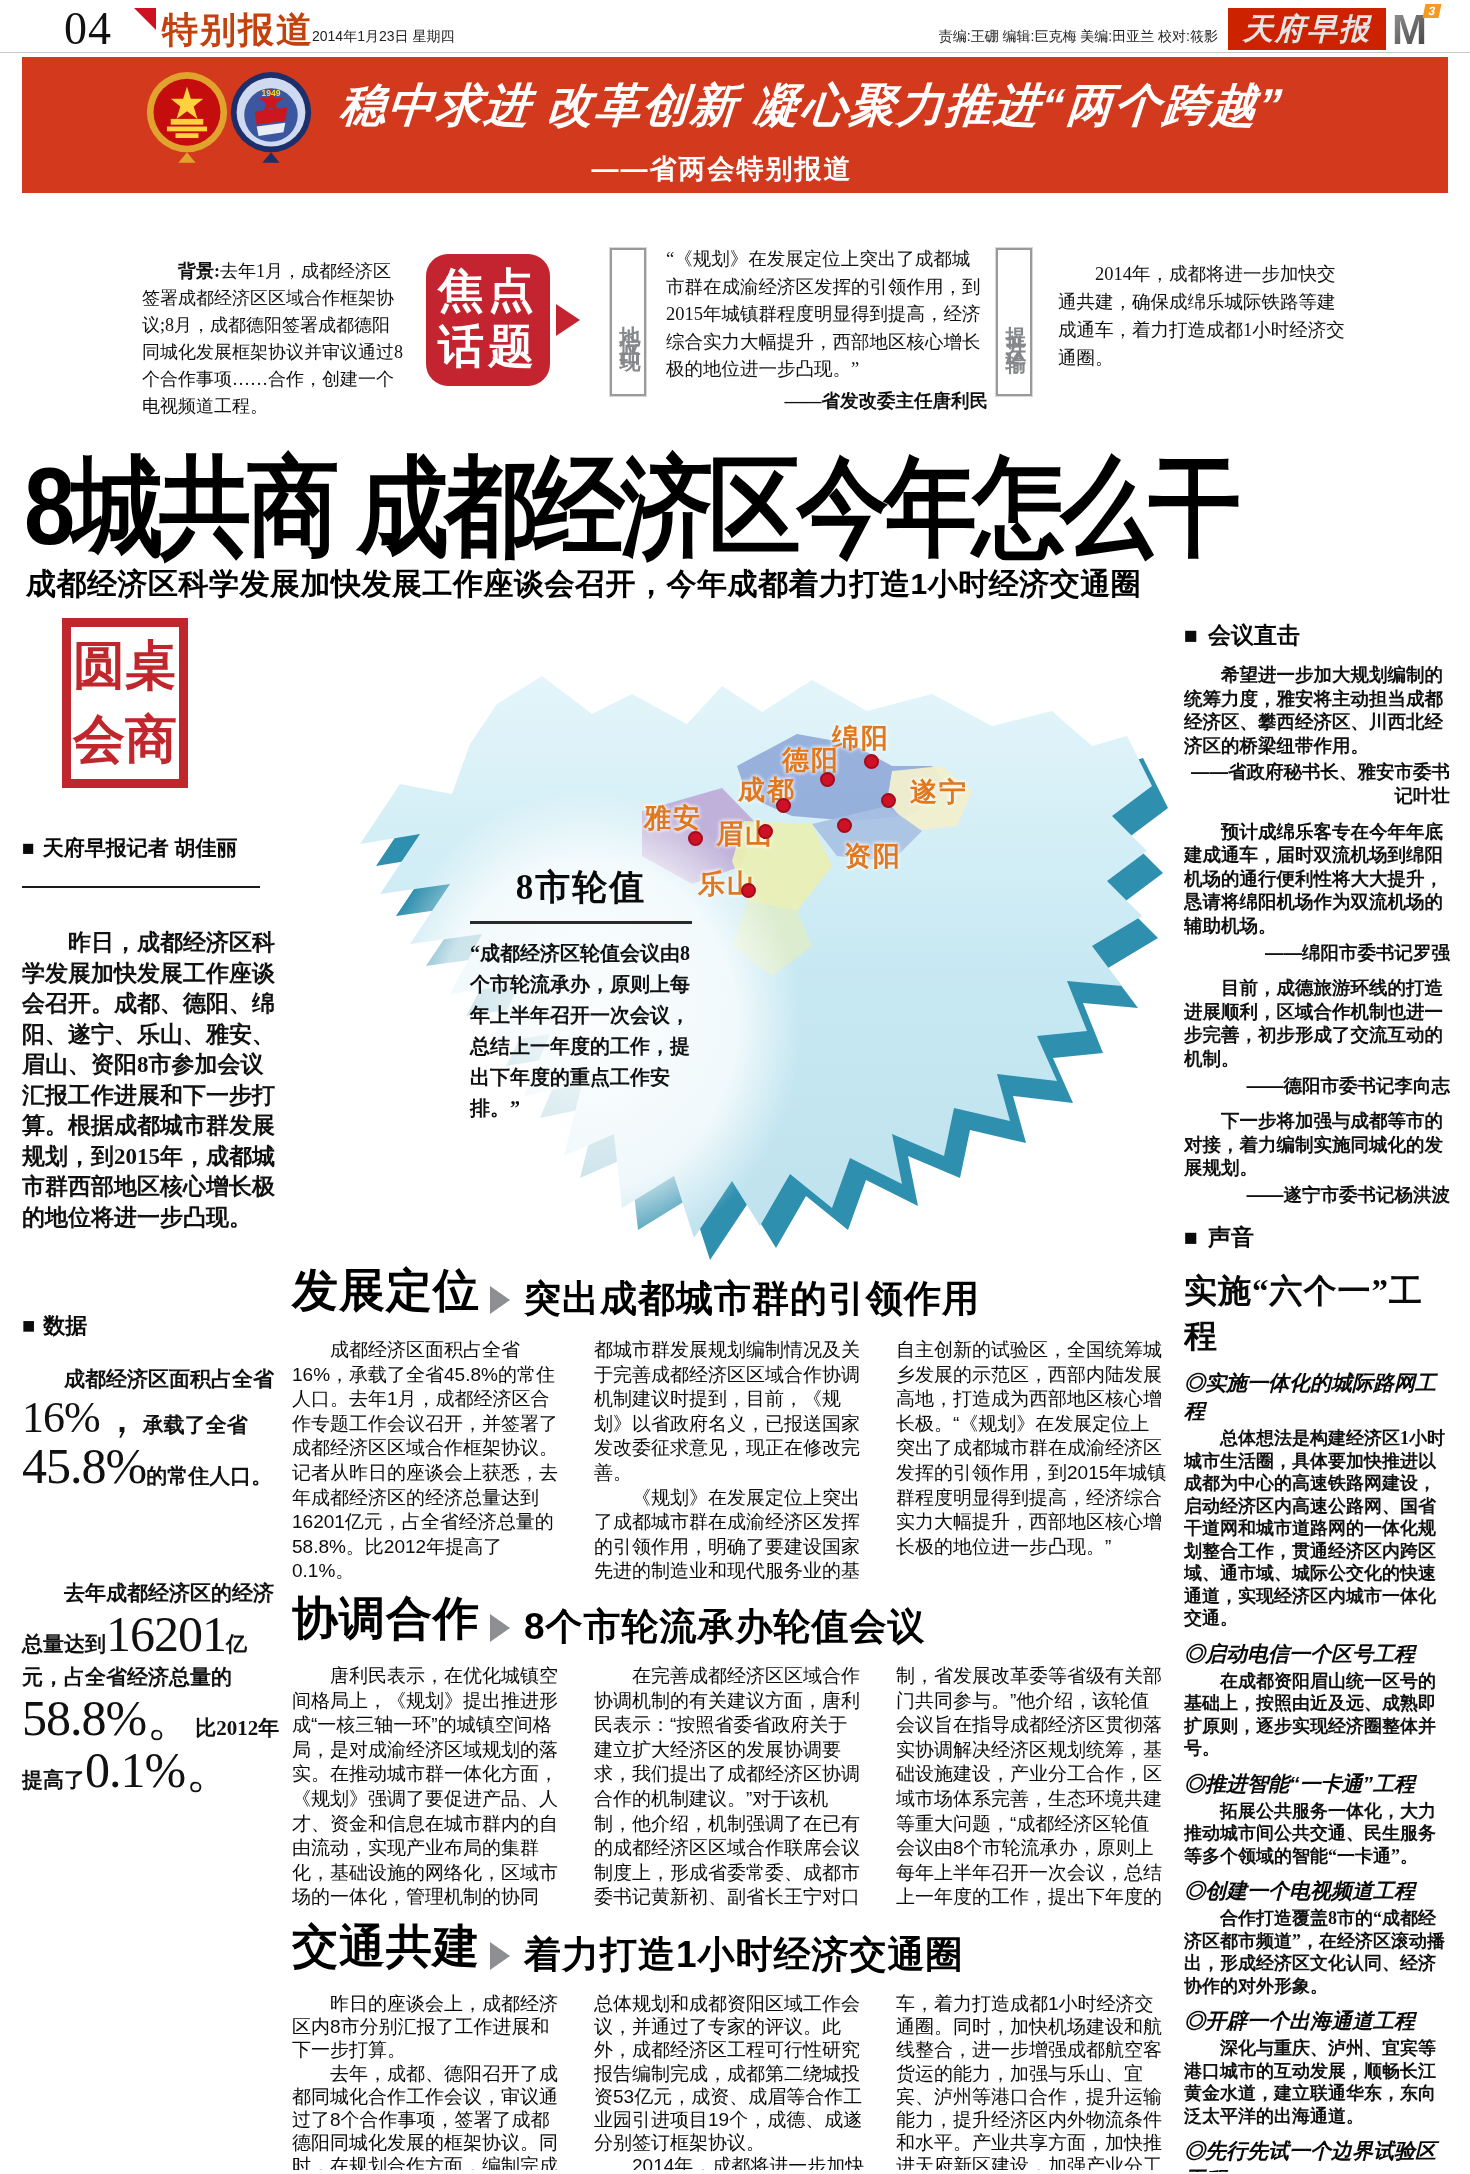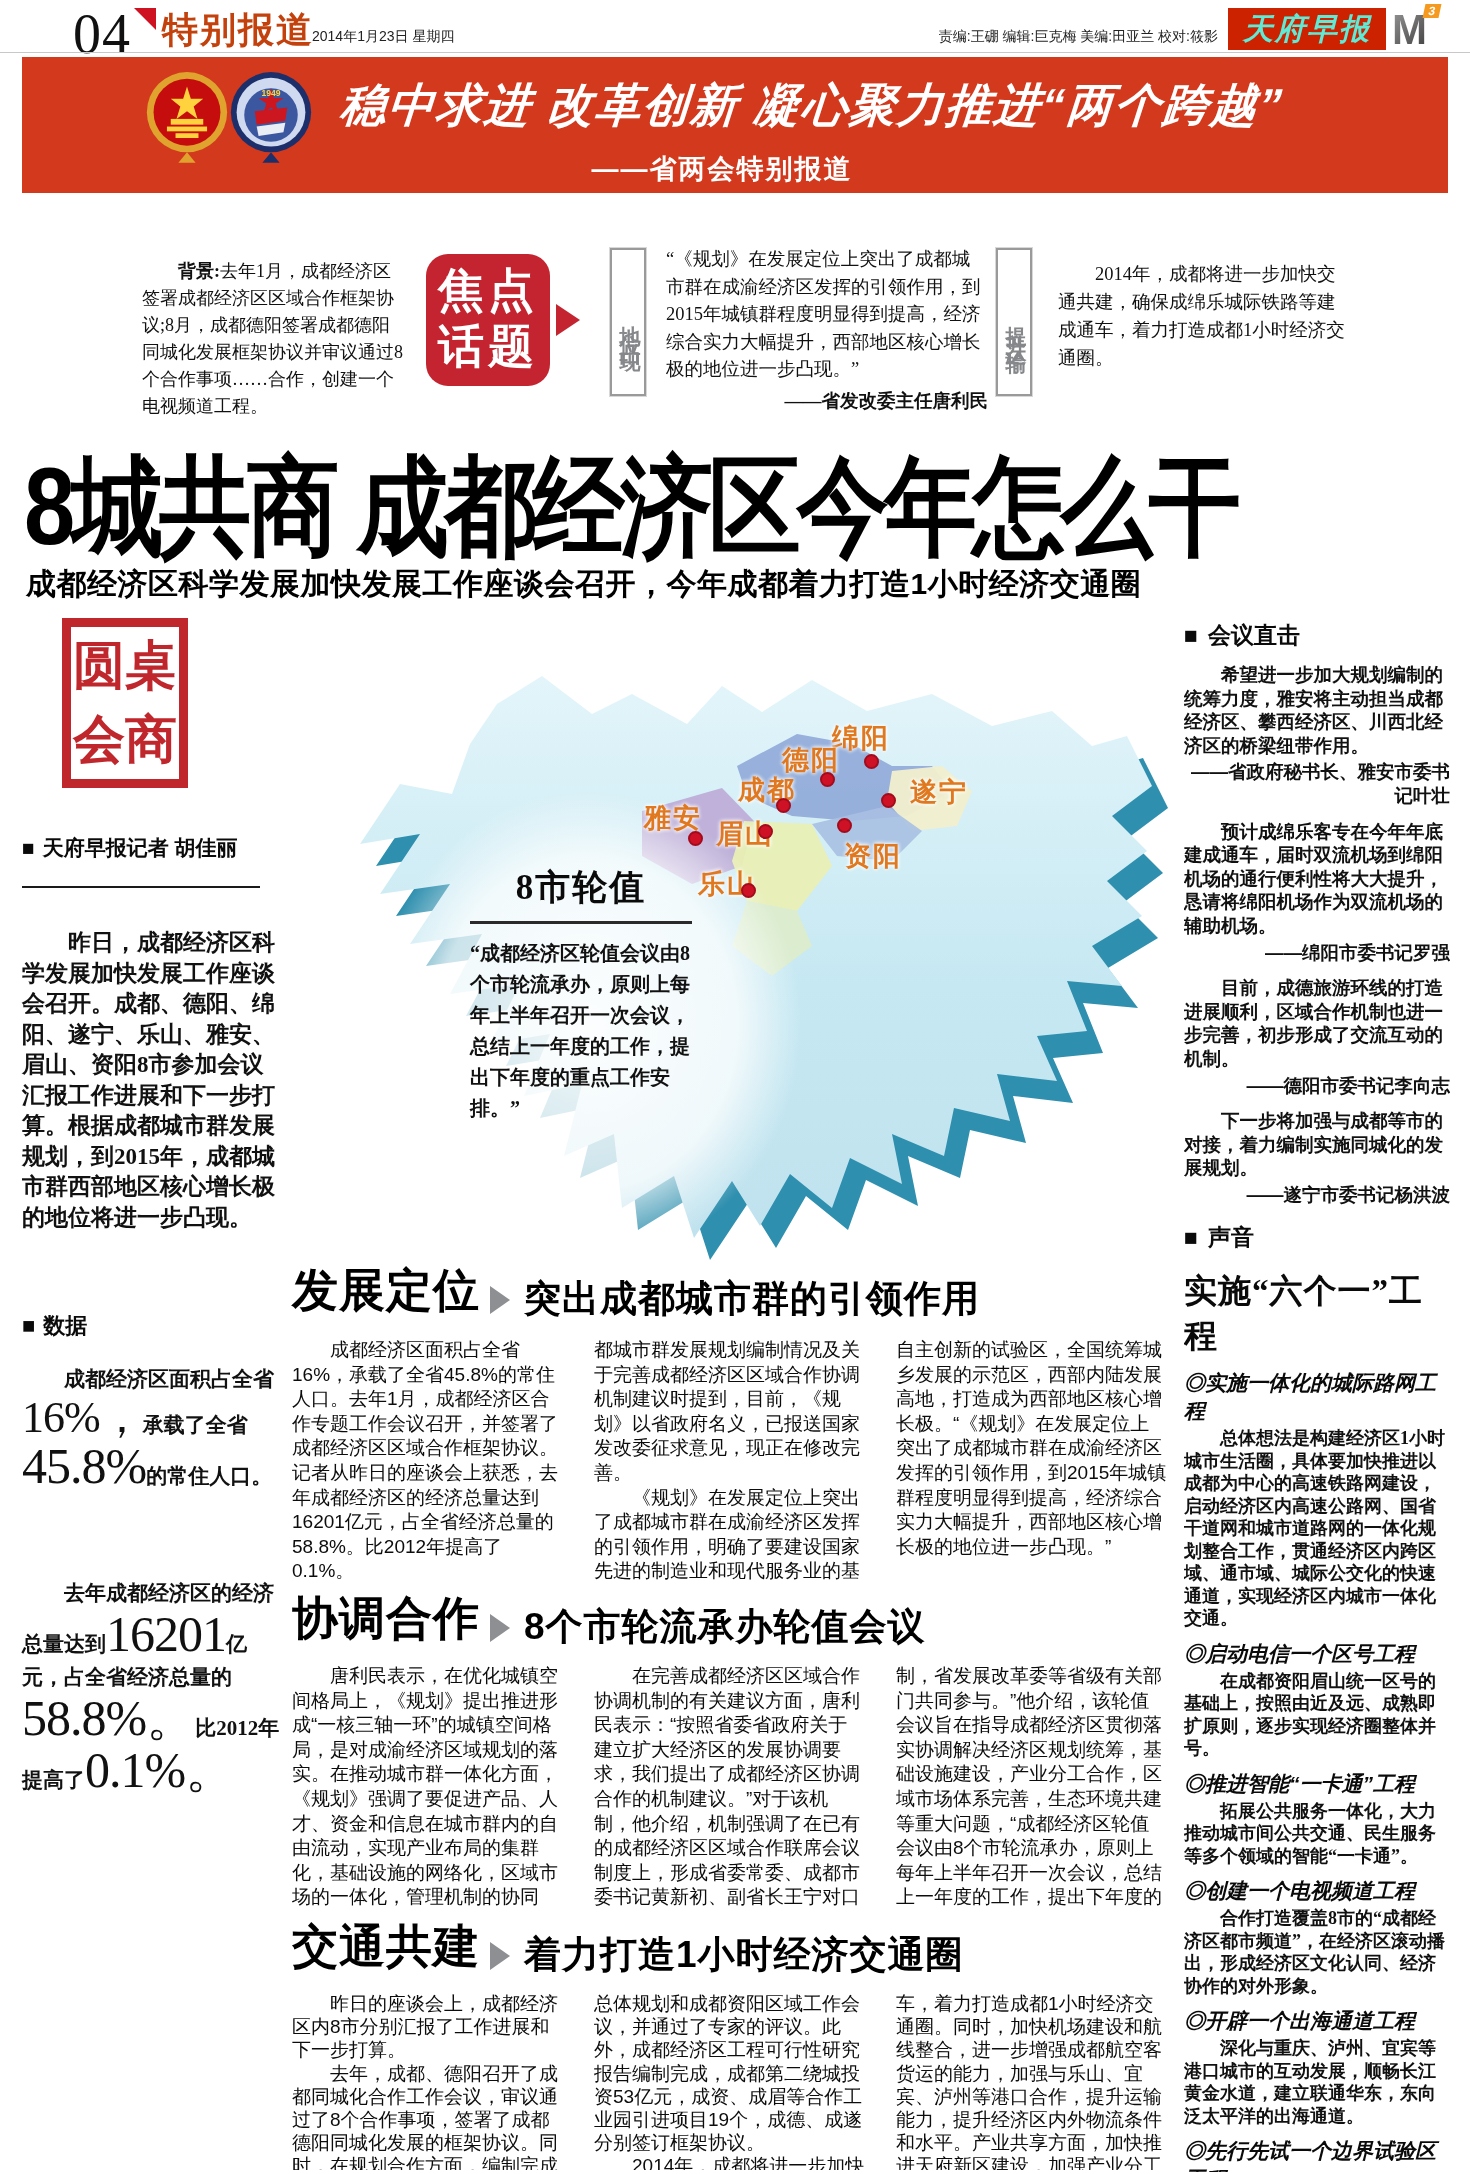--- a/index.html
+++ b/index.html
@@ -2,26 +2,26 @@
 <html><head>
 <meta charset="utf-8">
 <style>
   * { margin:0; padding:0; box-sizing:border-box; }
   body { background:#e9e9e9; font-family:"Liberation Sans", sans-serif; }
   .page { position:relative; width:1470px; height:2174px; background:#ffffff; margin:0 auto; overflow:hidden; }
 
   
   .hdr { position:absolute; top:6px; left:22px; right:22px; height:44px; }
   .hdr-rule { position:absolute; top:52px; left:0; right:0; height:1px; background:#c8c8c8; }
-  .pagenum { position:absolute; left:42px; top:-4px; font-family:"Liberation Serif", serif; font-size:56px; font-weight:400; color:#111; letter-spacing:1px;margin-left:9px;}
+  .pagenum { position:absolute; left:42px; top:-4px; font-family:"Liberation Serif", serif; font-size:46px; font-weight:400; color:#111; letter-spacing:1px;}
   .pagenum-flag { position:absolute; left:112px; top:2px; width:22px; height:22px; background:#cf1222; clip-path:polygon(0 0,100% 0,100% 100%); }
   .hdr-sec { position:absolute; left:140px; top:0px; font-size:36px; font-weight:900; color:#c2410c; letter-spacing:2px; }
   .hdr-date { position:absolute; left:290px; top:22px; font-size:14px; color:#222; }
   .hdr-credits { position:absolute; right:230px; top:22px; font-size:14px; color:#222; }
-  .hdr-logo { position:absolute; right:62px; top:2px; width:158px; height:42px; background:#cc2200; color:#5eead4; font-family:Liberation Sans, sans-serif; font-weight:900; font-size:30px; text-align:center; line-height:42px; letter-spacing:2px; font-style:italic; }
+  .hdr-logo { position:absolute; right:62px; top:2px; width:158px; height:42px; background:#cc2200; color:#e5e5e5; font-family:Liberation Sans, sans-serif; font-weight:900; font-size:30px; text-align:center; line-height:42px; letter-spacing:2px; font-style:italic; }
   .hdr-m { position:absolute; right:10px; top:2px; width:46px; height:44px; }
   .hdr-m .m { font-size:42px; font-weight:900; color:#6e6e6e; background:linear-gradient(135deg,#9a9a9a,#3c3c3c); -webkit-background-clip:text; background-clip:text; -webkit-text-fill-color:transparent; line-height:44px; }
   .hdr-m .sup { position:absolute; right:-2px; top:-4px; width:16px; height:14px; background:#f59a1e; color:#fff; font-size:12px; font-weight:900; text-align:center; line-height:14px; transform:skewX(-12deg); }
 
   
   .banner { position:absolute; top:57px; left:22px; width:1426px; height:136px; background:#d2391d; }
   .emblem { position:absolute; top:12px; width:86px; height:96px; }
   .banner-title { position:absolute; left:318px; top:18px; font-size:46px; font-weight:900; color:#ffffff; font-style:italic; letter-spacing:2px; white-space:nowrap; transform:skewX(-4deg); }
   .banner-sub { position:absolute; left:420px; top:94px; width:560px; text-align:center; font-size:27px; font-weight:700; color:#ffffff; letter-spacing:2px; }
 

